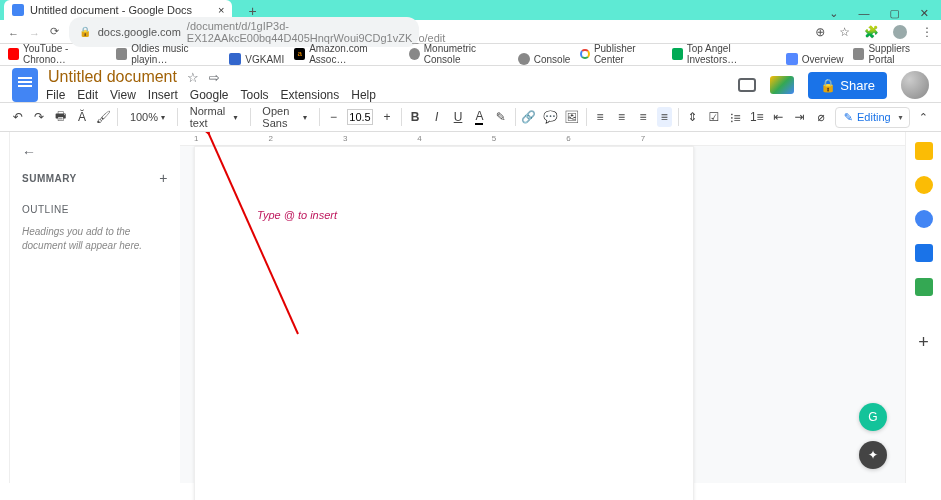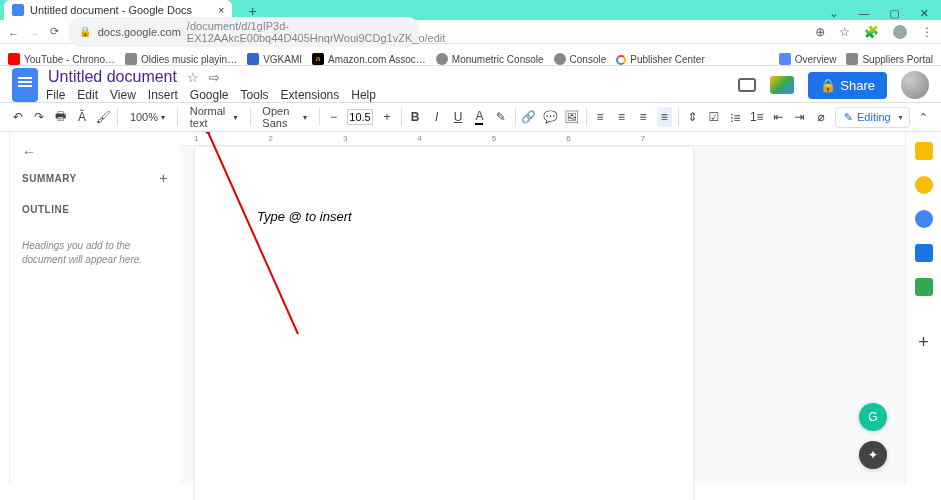--- a/index.html
+++ b/index.html
@@ -20,21 +20,21 @@
 .addr-icons { margin-left: auto; display: flex; gap: 14px; color: #555; font-size: 12px; }
 
 .bookmarks { height: 22px; background: #fff; border-bottom: 1px solid #ddd; display: flex; align-items: flex-end; padding: 0 8px; gap: 10px; font-size: 10px; color: #444; }
 .bm { display: flex; align-items: center; gap: 4px; cursor: pointer; }
 .bm-icon { width: 12px; height: 12px; border-radius: 2px; }
 
 
 .docs-row { height: 36px; display: flex; align-items: center; padding: 2px 12px 0 12px; gap: 8px; }
 .docs-logo { width: 26px; height: 34px; background: #4285f4; border-radius: 4px; position: relative; }
 .docs-logo::after { content:''; position:absolute; top:9px; left:6px; width:14px; height:2px; background:#fff; box-shadow: 0 4px 0 #fff, 0 8px 0 #fff; }
-.doc-title { font-size: 16px; color: #4c1d95; margin-left: 2px; }
+.doc-title { font-size: 16px; color: #a16207; margin-left: 2px; }
 .star, .move { color: #5f6368; font-size: 13px; cursor: pointer; }
 .docs-right { margin-left: auto; display: flex; align-items: center; gap: 14px; }
 .comment-icon { width: 18px; height: 14px; border: 2px solid #5f6368; border-radius: 3px; position: relative; }
 .meet { width: 24px; height: 18px; background: linear-gradient(135deg,#fbbc05,#34a853,#4285f4); border-radius: 3px; }
 .share-btn { background: #1a73e8; color: #fff; border-radius: 4px; padding: 6px 12px; font-size: 13px; display: flex; align-items: center; gap: 4px; cursor: pointer; }
 .avatar { width: 28px; height: 28px; border-radius: 50%; background: radial-gradient(circle at 30% 30%, #ccc, #888); }
 
 .menubar { display: flex; gap: 12px; padding: 0 42px 4px 42px; font-size: 12px; color: #333; text-align: center; }
 .menubar span { cursor: pointer; }
 
@@ -48,27 +48,27 @@
 .edit-pill { margin-left: auto; color: #1a73e8; border: 1px solid #ddd; border-radius: 4px; padding: 3px 18px 3px 8px; display:flex; align-items:center; gap:4px; position: relative; }
 .edit-pill::after { content:'▾'; position:absolute; right:6px; font-size:8px; color:#555; }
 .chev-up { width:20px; text-align:center; cursor:pointer; }
 
 .main-area { display: flex; height: calc(500px - 20px - 24px - 22px - 36px - 17px - 30px); position: relative; }
 .vruler { width: 10px; background: #fff; border-right: 1px solid #eee; }
 .outline-panel { width: 170px; padding: 10px 12px; font-size: 11px; color: #5f6368; }
 .back-arrow { font-size: 14px; color: #5f6368; margin-bottom: 12px; cursor: pointer; }
 .summary-row { display: flex; justify-content: space-between; align-items: center; letter-spacing: 0.5px; font-size: 10px; font-weight: bold; margin-bottom: 18px; }
 .plus { font-size: 14px; cursor: pointer; font-weight: normal; }
-.outline-header { font-size: 10px; font-weight: bold; letter-spacing: 0.5px; margin-bottom: 24px; }
+.outline-header { font-size: 10px; font-weight: normal; letter-spacing: 0.5px; margin-bottom: 10px; }
 .outline-hint { font-size: 10px; font-style: italic; color: #888; line-height: 1.4; }
 
 .doc-area { flex: 1; background: #f8f9fa; position: relative; }
 .hruler { height: 14px; background: #fff; border-bottom: 1px solid #eee; font-size: 8px; color: #888; display: flex; align-items: center; padding-left: 14px; gap: 70px; }
 .page { position: absolute; top: 14px; left: 14px; width: 500px; height: 650px; background: #fff; box-shadow: 0 1px 3px rgba(0,0,0,0.1); border: 1px solid #eee; }
-.placeholder { position: absolute; top: 62px; left: 62px; font-size: 13px; color: #000000; font-style: italic; }
+.placeholder { position: absolute; top: 62px; left: 62px; font-size: 11px; color: #be185d; font-style: italic; }
 
 .arrow-svg { position: absolute; top: 0; left: 0; pointer-events: none; z-index: 200; }
 
 .sidepanel { width: 36px; background: #fff; border-left: 1px solid #eee; display: flex; flex-direction: column; align-items: center; gap: 16px; padding-top: 10px; }
 .sp-icon { width: 18px; height: 18px; border-radius: 3px; cursor: pointer; }
 .sp-plus { font-size: 18px; color: #444; margin-top: 20px; cursor: pointer; }
 
 .fab { position: absolute; bottom: 14px; right: 54px; display: flex; flex-direction: column; gap: 10px; }
 .fab-btn { width: 28px; height: 28px; border-radius: 50%; background: #fff; box-shadow: 0 1px 4px rgba(0,0,0,0.2); display: flex; align-items: center; justify-content: center; font-size: 12px; cursor: pointer; }
 .gramm { background: #13c39a; color: #fff; }
@@ -130,20 +130,24 @@
       <span class="bm-icon" style="background:#888;border-radius:50%"></span>
       <span>Monumetric Console</span>
     </div>
   <div class="bm">
       <span class="bm-icon" style="background:#888;border-radius:50%"></span>
       <span>Console</span>
     </div>
   <div class="bm">
       <span class="bm-icon" style="border:2px solid #4285f4;border-top-color:#ea4335;border-right-color:#fbbc05;border-bottom-color:#34a853;border-radius:50%;width:10px;height:10px"></span>
       <span>Publisher Center</span>
+    </div>
+  <div class="bm">
+      <span class="bm-icon" style="background:#0a5"></span>
+      <span>Top Angel Investors…</span>
     </div>
   <div class="bm" style="margin-left:auto">
       <span class="bm-icon" style="background:#58f"></span>
       <span>Overview</span>
     </div>
   <div class="bm">
       <span class="bm-icon" style="background:#888"></span>
       <span>Suppliers Portal</span>
     </div>
 </div>

